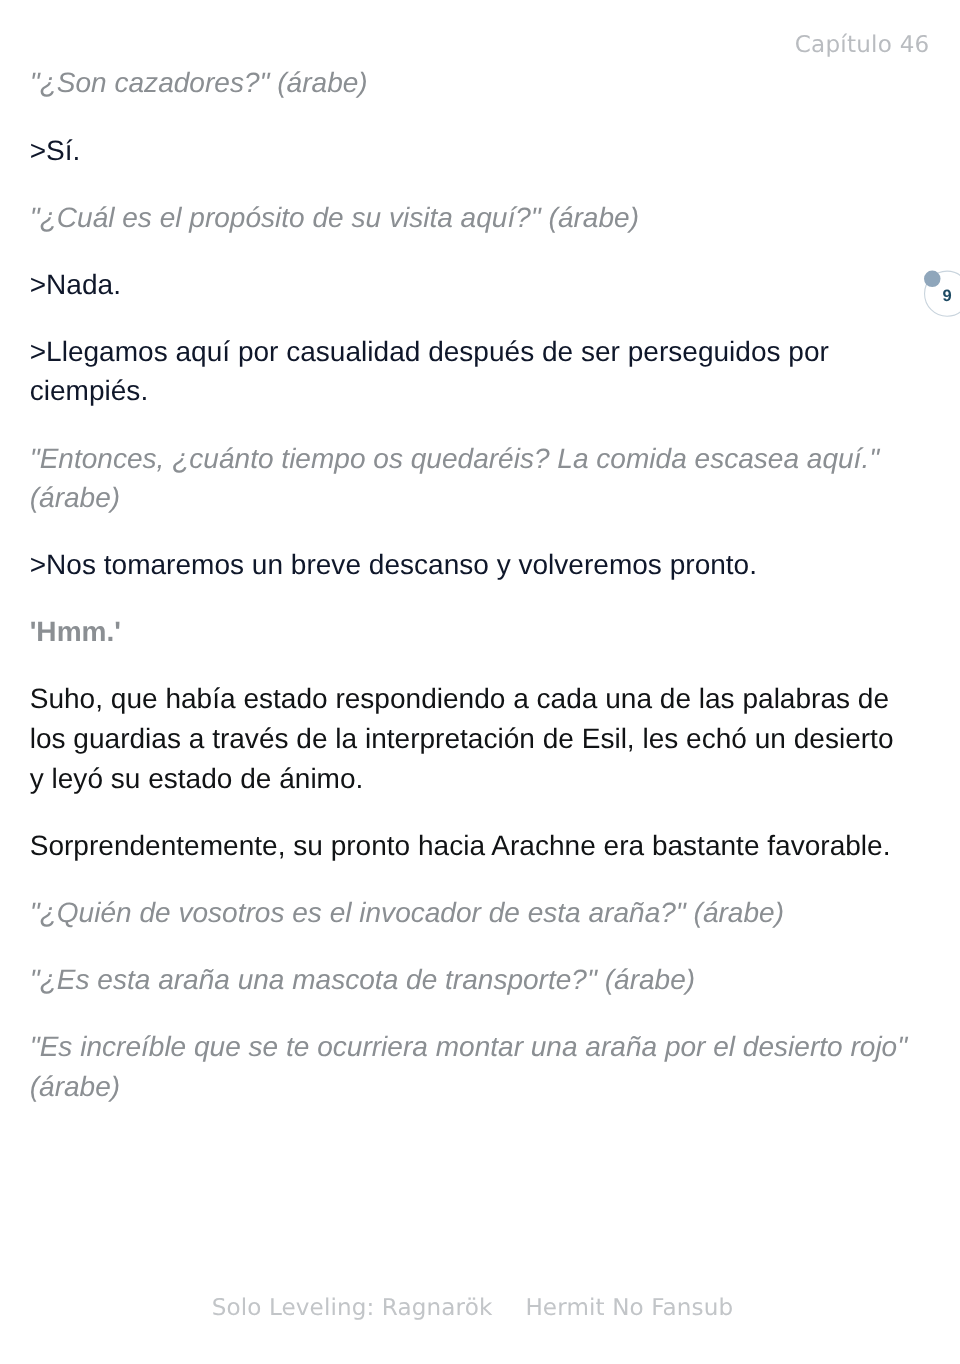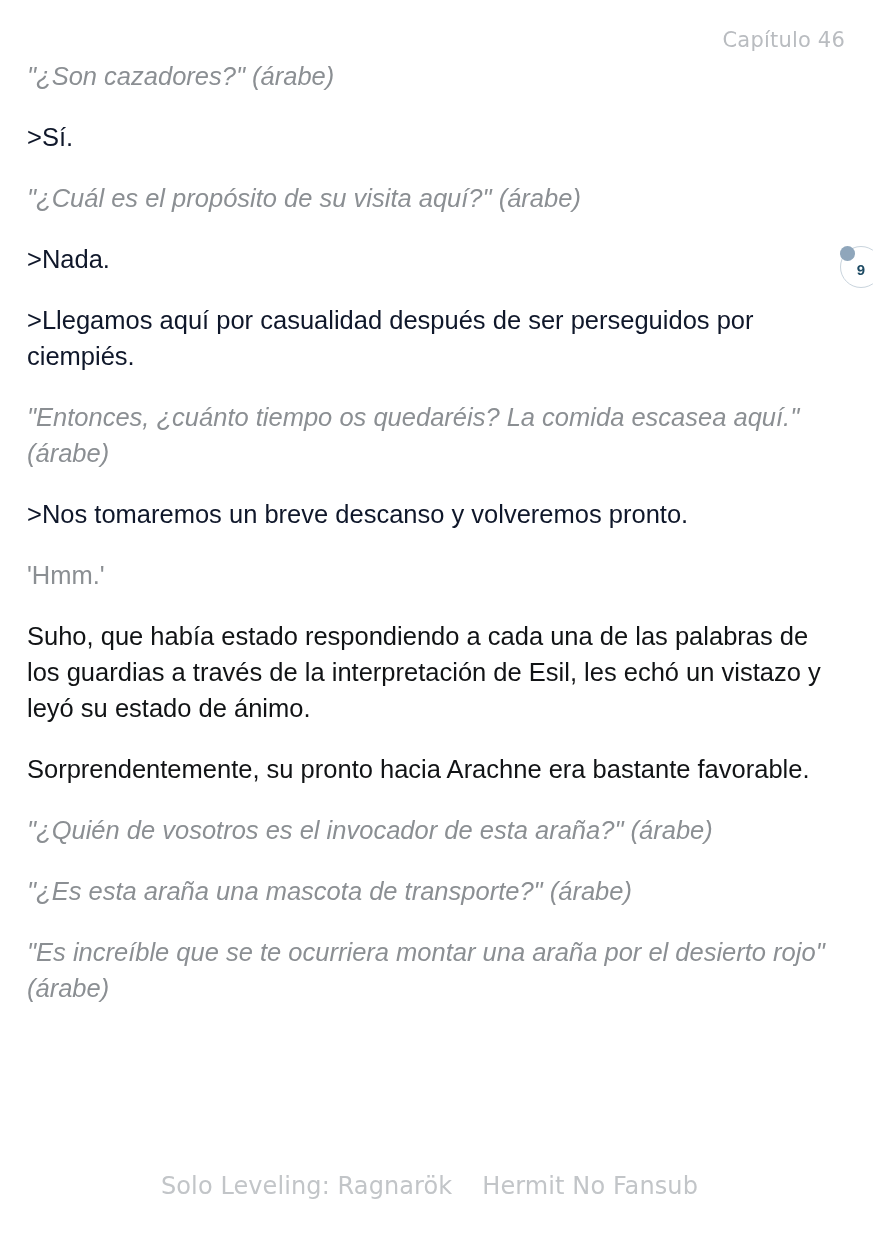--- a/index.html
+++ b/index.html
@@ -65,20 +65,21 @@
     color: #0f172a;
     font-style: normal;
   }
   .para.narration {
     color: #111315;
     font-style: normal;
   }
   .para.thought-gray {
     color: #8b8f93;
     font-style: normal;
+    font-weight: bold;
   }
   .para.thought-blue {
     color: #2c6382;
     font-style: normal;
   }
 
   
   .side-badge {
     position: absolute;
     left: 840px;
@@ -126,21 +127,21 @@
   
   .footer {
     position: absolute;
     left: 0;
     right: 0;
     bottom: 40px;
     display: flex;
     justify-content: center;
     gap: 30px;
     font-family: "DejaVu Sans", sans-serif;
-    font-size: 24px;
+    font-size: 21px;
     color: #c2c5c8;
     letter-spacing: 0.1px;
     padding-right: 14px;
     box-sizing: border-box;
   }
   .footer span { white-space: nowrap; }
 </style>
 </head>
 <body>
 
@@ -150,21 +151,21 @@
 
   <div class="content">
       <p class="para arabic">"¿Son cazadores?" (árabe)</p>
       <p class="para system">&gt;Sí.</p>
       <p class="para arabic">"¿Cuál es el propósito de su visita aquí?" (árabe)</p>
       <p class="para system">&gt;Nada.</p>
       <p class="para system">&gt;Llegamos aquí por casualidad después de ser perseguidos por ciempiés.</p>
       <p class="para arabic">"Entonces, ¿cuánto tiempo os quedaréis? La comida escasea aquí." (árabe)</p>
       <p class="para system">&gt;Nos tomaremos un breve descanso y volveremos pronto.</p>
       <p class="para thought-gray">'Hmm.'</p>
-      <p class="para narration">Suho, que había estado respondiendo a cada una de las palabras de los guardias a través de la interpretación de Esil, les echó un vistazo y leyó su estado de ánimo.</p>
+      <p class="para narration">Suho, que había estado respondiendo a cada una de las palabras de los guardias a través de la interpretación de Esil, les echó un desierto y leyó su estado de ánimo.</p>
       <p class="para narration">Sorprendentemente, su pronto hacia Arachne era bastante favorable.</p>
       <p class="para arabic">"¿Quién de vosotros es el invocador de esta araña?" (árabe)</p>
       <p class="para arabic">"¿Es esta araña una mascota de transporte?" (árabe)</p>
       <p class="para arabic">"Es increíble que se te ocurriera montar una araña por el desierto rojo" (árabe)</p>
     </div>
 
   <div class="side-badge">
     <span class="ring"></span>
     <span class="dot"></span>
     <span class="count">9</span>

